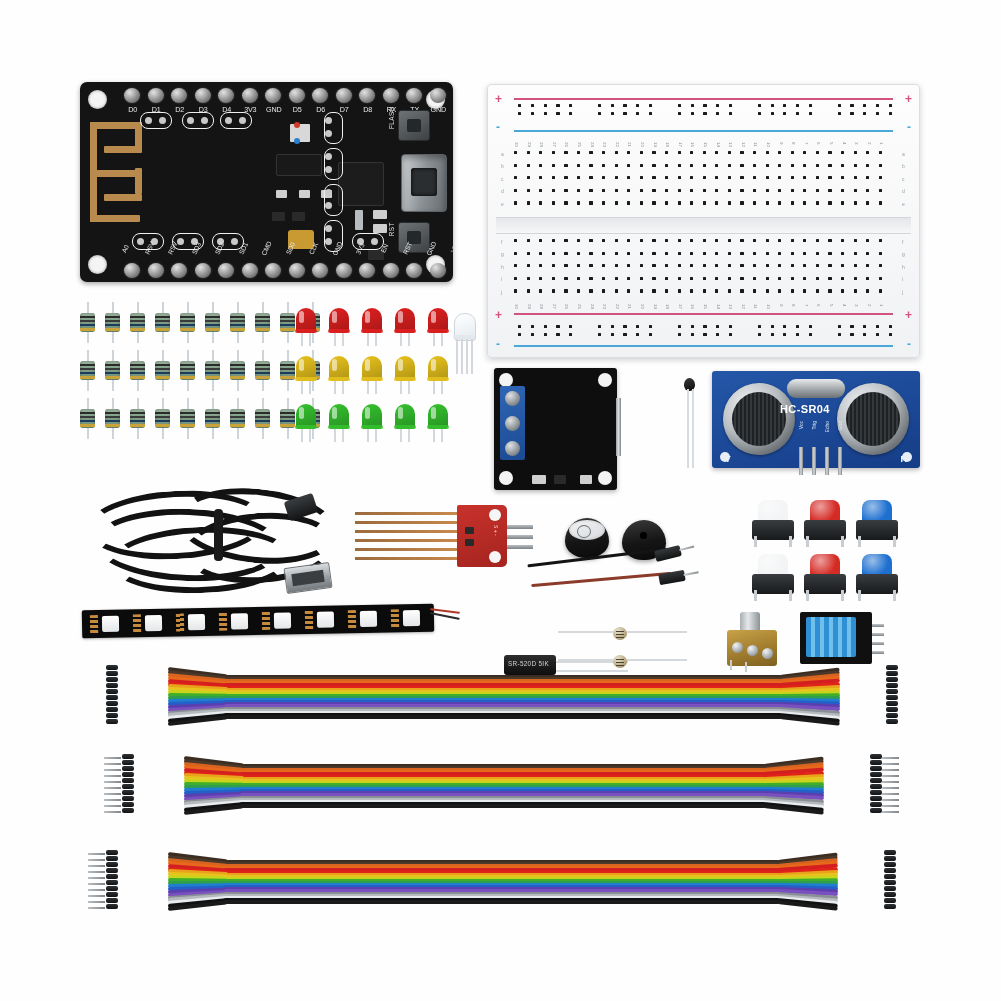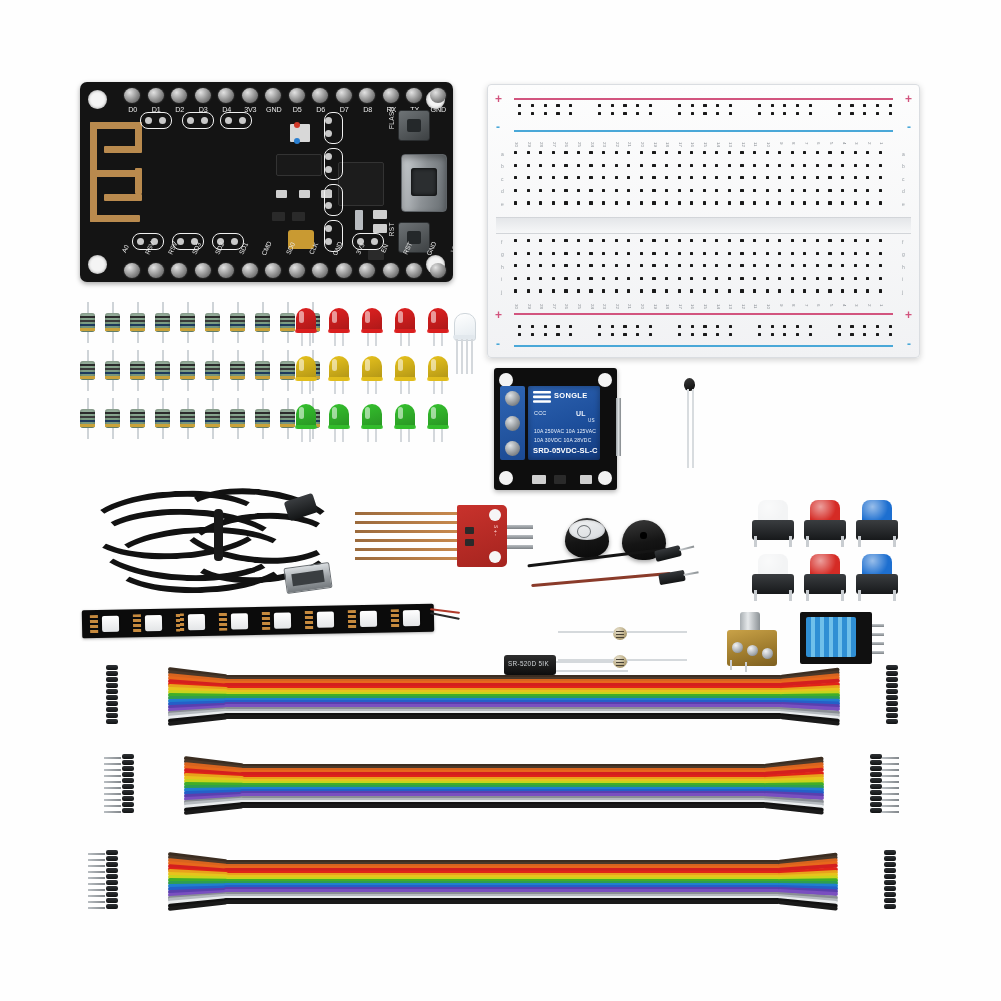--- a/index.html
+++ b/index.html
@@ -1398,51 +1398,55 @@
     <div class="relay-hole" style="right:5px;top:5px;"></div>
     <div class="relay-hole" style="left:5px;bottom:5px;"></div>
     <div class="relay-hole" style="right:5px;bottom:5px;"></div>
 
     <div class="screwterm">
       <i style="top:5px;"></i>
         <i style="top:30px;"></i>
         <i style="top:55px;"></i>
     </div>
 
-    <div class="relay-can">
-      <svg style="position:absolute;left:5px;top:5px;" width="18" height="14" viewBox="0 0 18 14">
-        <g fill="#ffffff">
-            <rect y="0" width="18" height="2.6" rx="1"></rect>
-        <rect y="4.6" width="18" height="2.6" rx="1"></rect>
-            <rect y="9.2" width="18" height="2.6" rx="1"></rect>
-          </g>
-      </svg>
-      <div class="relay-brand" style="left:26px;top:5px;">SONGLE</div>
-      <div class="relay-txt" style="left:6px;top:24px;font-size:5.5px;">CCC</div>
-      <div class="relay-txt" style="left:48px;top:24px;font-size:7px;font-weight:bold;">UL</div>
-      <div class="relay-txt" style="left:60px;top:32px;font-size:4.6px;">US</div>
-      <div class="relay-txt" style="left:6px;top:42px;">10A 250VAC    10A 125VAC</div>
-      <div class="relay-txt" style="left:6px;top:51px;">10A 30VDC     10A 28VDC</div>
-      <div class="relay-model" style="left:5px;top:60px;">SRD-05VDC-SL-C</div>
-    </div>
 
     <div class="relay-pin" style="right:-4px;top:30px;"></div>
     <div class="relay-pin" style="right:-4px;top:48px;"></div>
     <div class="relay-pin" style="right:-4px;top:66px;"></div>
     <div class="smd" style="left:38px;bottom:6px;width:14px;height:9px;"></div>
     <div class="smd dark" style="left:60px;bottom:6px;width:12px;height:9px;"></div>
     <div class="smd" style="left:86px;bottom:6px;width:12px;height:9px;"></div>
   </div>
 
   <div class="abs therm" style="left:683px;top:378px;width:16px;height:90px;">
     <div class="head" style="left:1px;top:0;"></div>
     <div class="wire" style="left:4px;top:11px;height:79px;"></div>
     <div class="wire" style="left:9px;top:11px;height:79px;"></div>
   </div>
 
+  <div class="abs sr04">
+    <div class="trans" style="left:11px;"></div>
+    <div class="trans" style="right:11px;"></div>
+    <div class="xtal"></div>
+    <div class="sr04-txt">HC-SR04</div>
+    <div class="sr04-tr" style="left:13px;bottom:4px;">T</div>
+    <div class="sr04-tr" style="right:13px;bottom:4px;">R</div>
+    <div id="sr04pins">
+        <div class="sr04-pinlbl" style="left: 86px; top: 50px;">Vcc</div>
+        <div class="sr04-pin" style="left: 87px; top: 76px;"></div>
+        <div class="sr04-pinlbl" style="left: 99px; top: 50px;">Trig</div>
+        <div class="sr04-pin" style="left: 100px; top: 76px;"></div>
+        <div class="sr04-pinlbl" style="left: 112px; top: 50px;">Echo</div>
+        <div class="sr04-pin" style="left: 113px; top: 76px;"></div>
+        <div class="sr04-pinlbl" style="left: 125px; top: 50px;">Gnd</div>
+        <div class="sr04-pin" style="left: 126px; top: 76px;"></div>
+      </div>
+    <div style="position:absolute;left:8px;bottom:6px;width:10px;height:10px;border-radius:50%;background:#e8eef6;"></div>
+    <div style="position:absolute;right:8px;bottom:6px;width:10px;height:10px;border-radius:50%;background:#e8eef6;"></div>
+  </div>
 
   <div class="abs usbcable">
     <div class="cbl" style="left:6px;top:4px;width:168px;height:56px;transform:rotate(-3deg);"></div>
     <div class="cbl" style="left:14px;top:22px;width:176px;height:60px;transform:rotate(2deg);"></div>
     <div class="cbl" style="left:30px;top:40px;width:170px;height:54px;transform:rotate(-2deg);"></div>
     <div class="cbl" style="left:96px;top:2px;width:150px;height:62px;transform:rotate(6deg);"></div>
     <div class="cbl" style="left:104px;top:26px;width:140px;height:58px;transform:rotate(-4deg);"></div>
     <div class="cbl-tie" style="left:134px;top:22px;"></div>
     <div class="usb-micro" style="left:206px;top:10px;transform:rotate(-18deg);"></div>
     <div class="usb-a" style="left:205px;top:78px;transform:rotate(-8deg);"></div>

